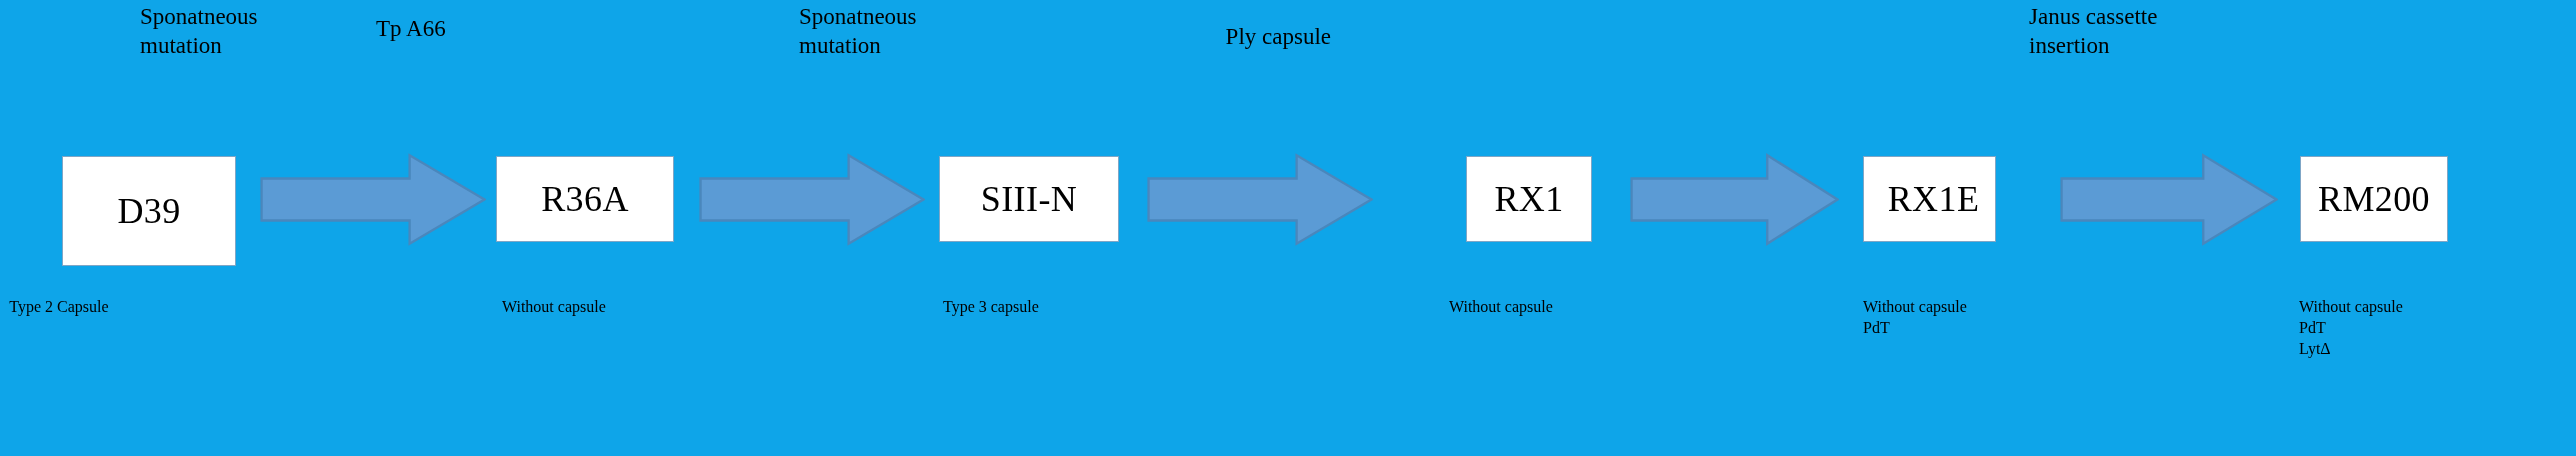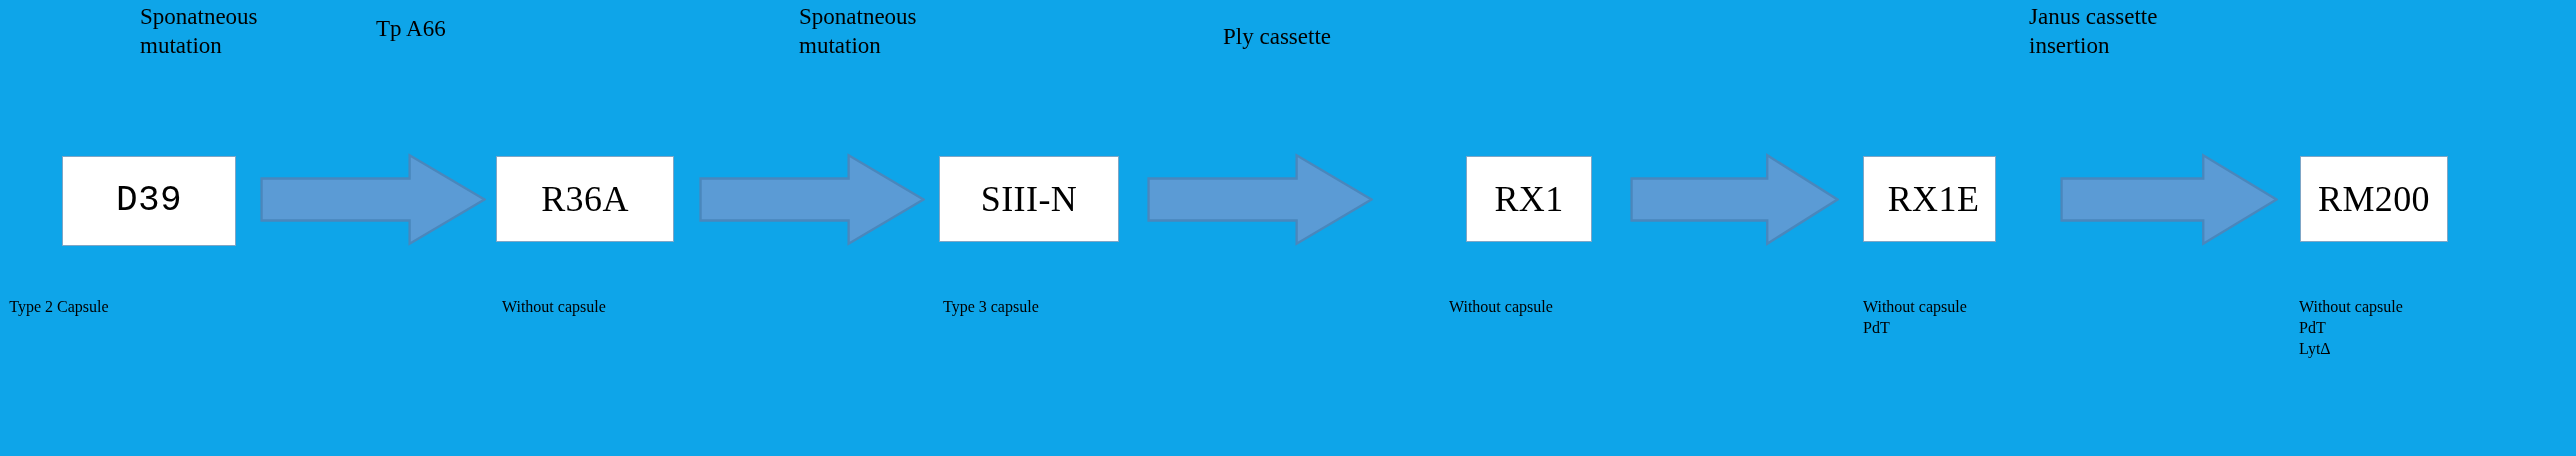--- a/index.html
+++ b/index.html
@@ -68,26 +68,26 @@
 <div id="canvas">
 
   <div class="transition-label" style="left:140px; top:1.6px; width:249px;">Sponatneous
 mutation</div>
 
   <div class="transition-label" style="left:376px; top:14px; width:249px;">Tp A66</div>
 
   <div class="transition-label" style="left:799px; top:1.6px; width:249px;">Sponatneous
 mutation</div>
 
-  <div class="transition-label" style="left:864px; top:22px; width:467px; text-align:right;">Ply cassette</div>
+  <div class="transition-label" style="left:864px; top:22px; width:467px; text-align:right;">Ply capsule</div>
 
   <div class="transition-label" style="left:2029px; top:1.6px; width:327px;">Janus cassette
 insertion</div>
 
-  <div class="strain-box" style="left:62px; top:156px; width:174px; height:90px;font-family:Liberation Mono, monospace;">
+  <div class="strain-box" style="left:62px; top:156px; width:174px; height:110px;">
     <span class="strain-label">D39</span>
   </div>
 
   <div class="strain-box" style="left:496px; top:156px; width:178px; height:86px;">
     <span class="strain-label">R36A</span>
   </div>
 
   <div class="strain-box" style="left:939px; top:156px; width:180px; height:86px;">
     <span class="strain-label">SIII-N</span>
   </div>

